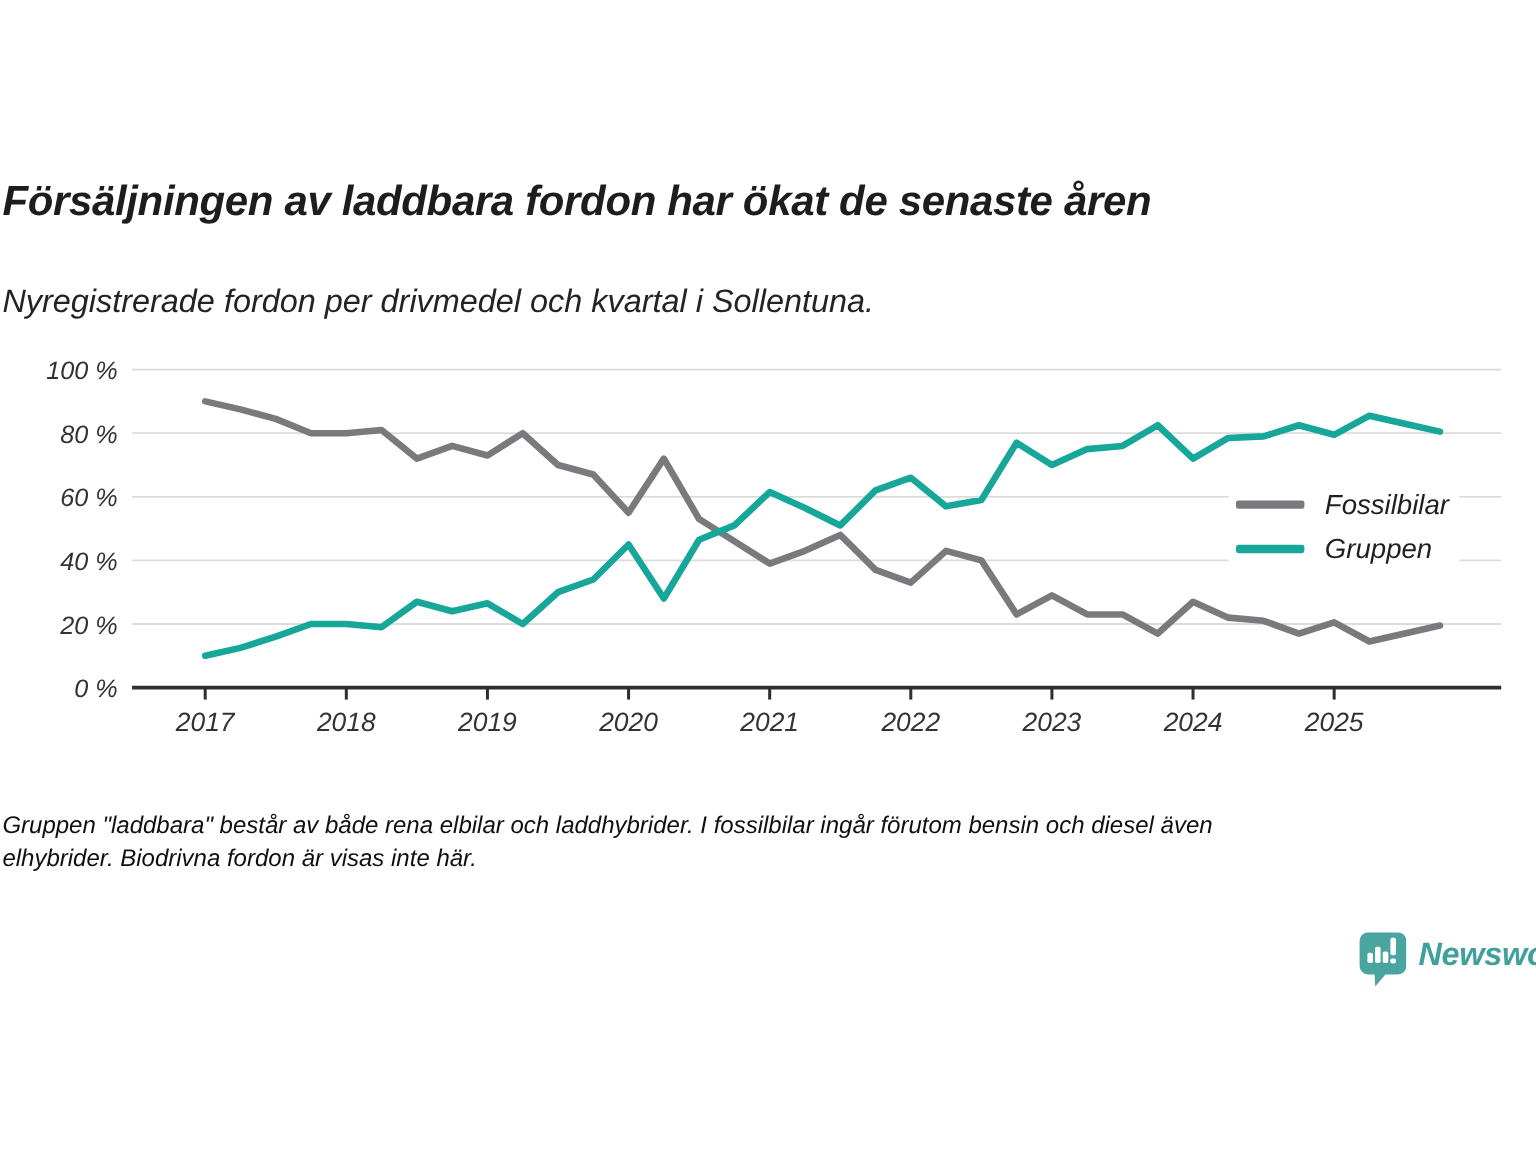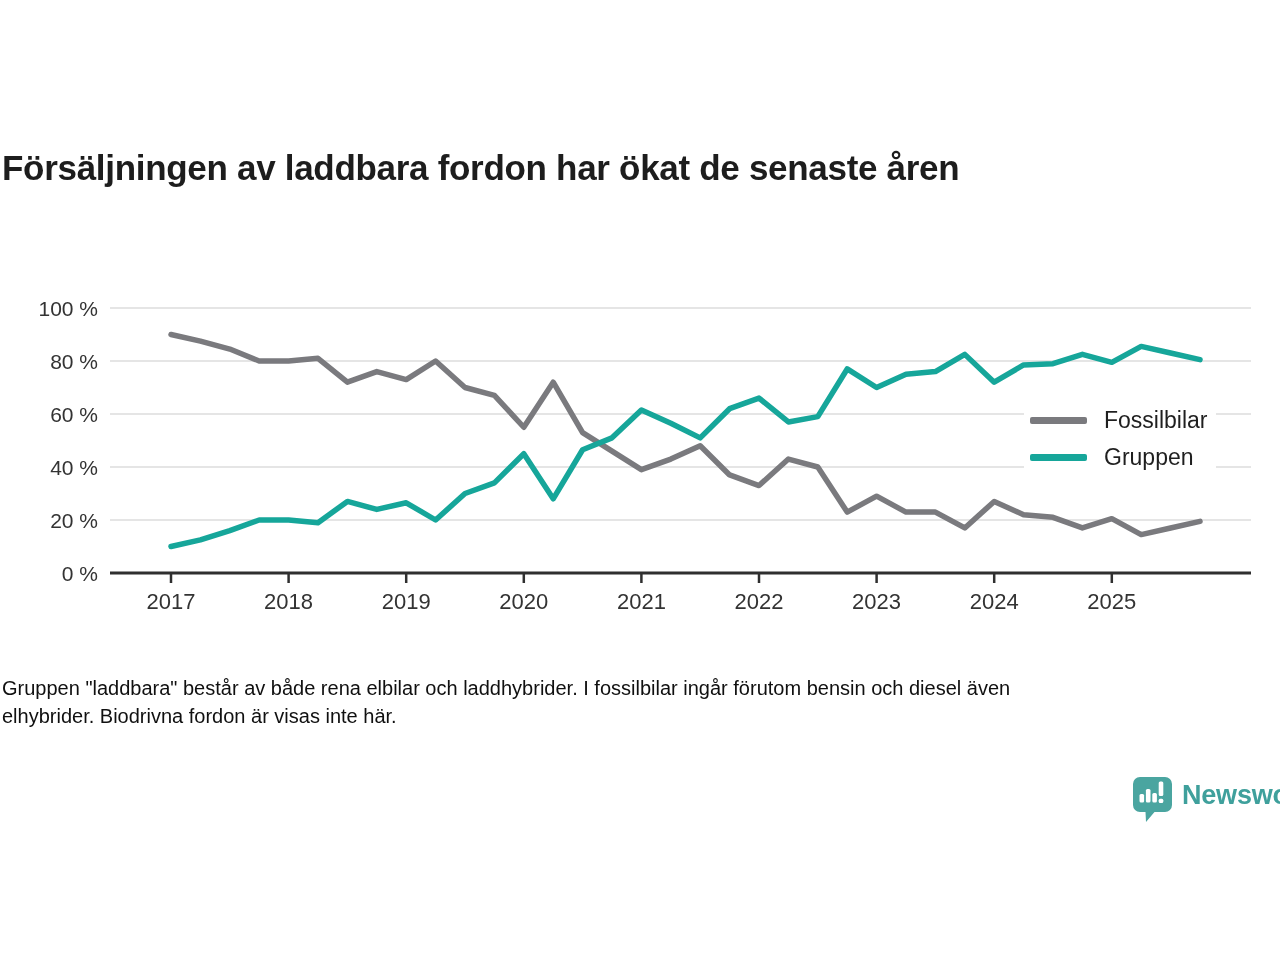--- a/index.html
+++ b/index.html
@@ -1,18 +1,19 @@
 <!DOCTYPE html>
 <html><head>
 <meta charset="utf-8">
 <style>
   html,body{margin:0;padding:0;background:#ffffff;}
   .canvas{
     position:relative;width:1280px;height:960px;background:#ffffff;overflow:hidden;
     font-family:"Liberation Sans","DejaVu Sans",sans-serif;
+    font-style:italic;
   }
   .title{
     position:absolute;left:2px;top:148px;width:1250px;
     font-size:35px;font-weight:bold;color:#1d1d1d;letter-spacing:-0.3px;line-height:1.15;
   }
   .subtitle{
     position:absolute;left:2px;top:235px;width:1250px;
     font-size:27px;font-weight:normal;color:#232323;line-height:1.2;
   }
   #chart-svg{position:absolute;left:0;top:0;}
@@ -31,20 +32,21 @@
   .brand-text{
     margin-left:10px;margin-top:5px;font-size:27px;font-weight:bold;color:#3fa09c;letter-spacing:-0.2px;
   }
 </style>
 </head>
 <body>
 
 <div class="canvas">
 
   <div class="title">Försäljningen av laddbara fordon har ökat de senaste åren</div>
+  <div class="subtitle">Nyregistrerade fordon per drivmedel och kvartal i Sollentuna.</div>
 
   <svg id="chart-svg" width="1280" height="960" viewBox="0 0 1280 960">
       <text x="98" y="581" text-anchor="end" font-size="21" fill="#333333">0 %</text>
       <line x1="110" y1="520" x2="1251" y2="520" stroke="#dcdcdc" stroke-width="1.5"></line>
       <text x="98" y="528" text-anchor="end" font-size="21" fill="#333333">20 %</text>
       <line x1="110" y1="467" x2="1251" y2="467" stroke="#dcdcdc" stroke-width="1.5"></line>
       <text x="98" y="475" text-anchor="end" font-size="21" fill="#333333">40 %</text>
       <line x1="110" y1="414" x2="1251" y2="414" stroke="#dcdcdc" stroke-width="1.5"></line>
       <text x="98" y="422" text-anchor="end" font-size="21" fill="#333333">60 %</text>
       <line x1="110" y1="361" x2="1251" y2="361" stroke="#dcdcdc" stroke-width="1.5"></line>

